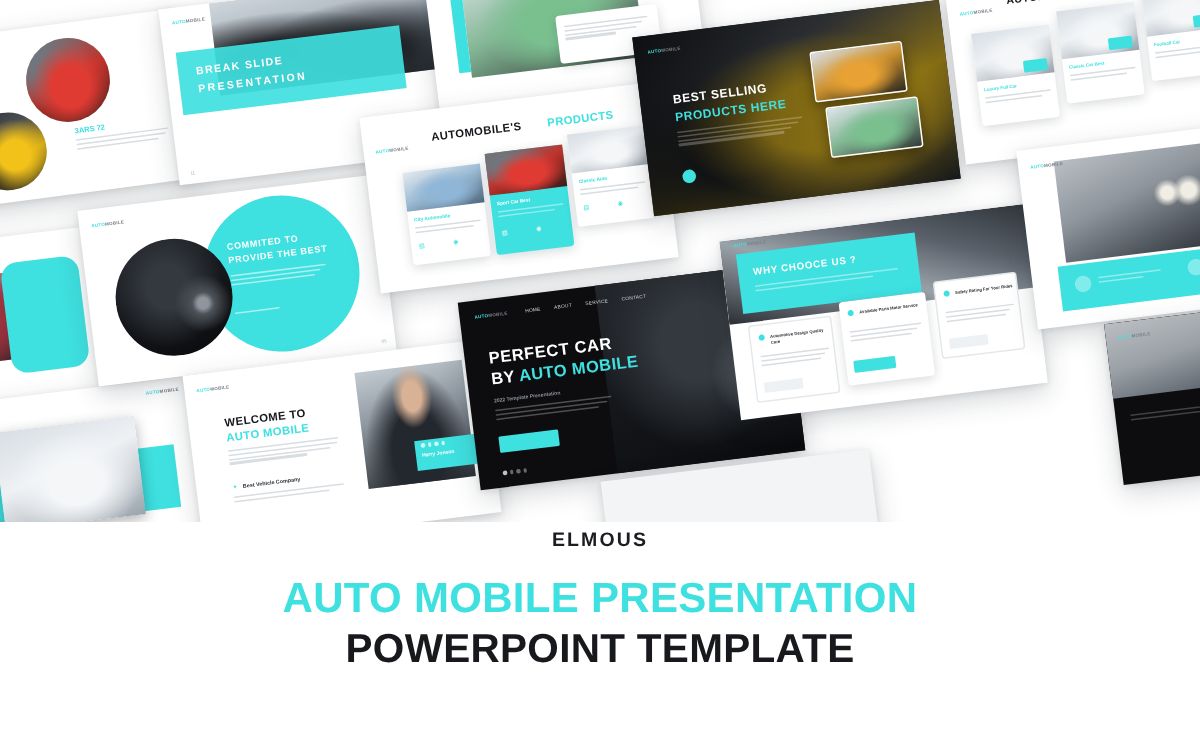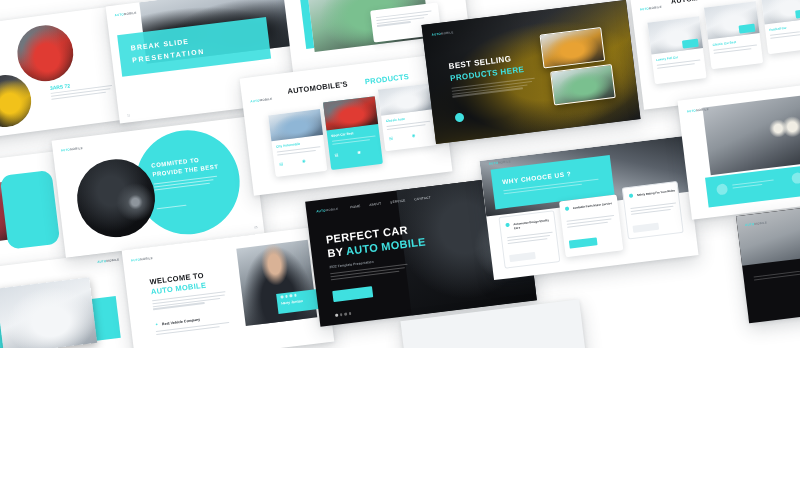--- a/index.html
+++ b/index.html
@@ -468,14 +468,19 @@
       <div class="logo" style="left:8px; top:8px;">
         <span class="lg-c">AUTO</span>MOBILE
       </div>
     </div>
 
     <div class="slide" style="left:404px; top:310px; width:180px; height:70px; transform: rotate(-7deg); background:#f2f4f6;">
     </div>
 
   </div>
 
+  <div id="caption">
+    <div id="brand">ELMOUS</div>
+    <div id="headline1">AUTO MOBILE PRESENTATION</div>
+    <div id="headline2">POWERPOINT TEMPLATE</div>
+  </div>
 
 </div>
 
 </body></html>

